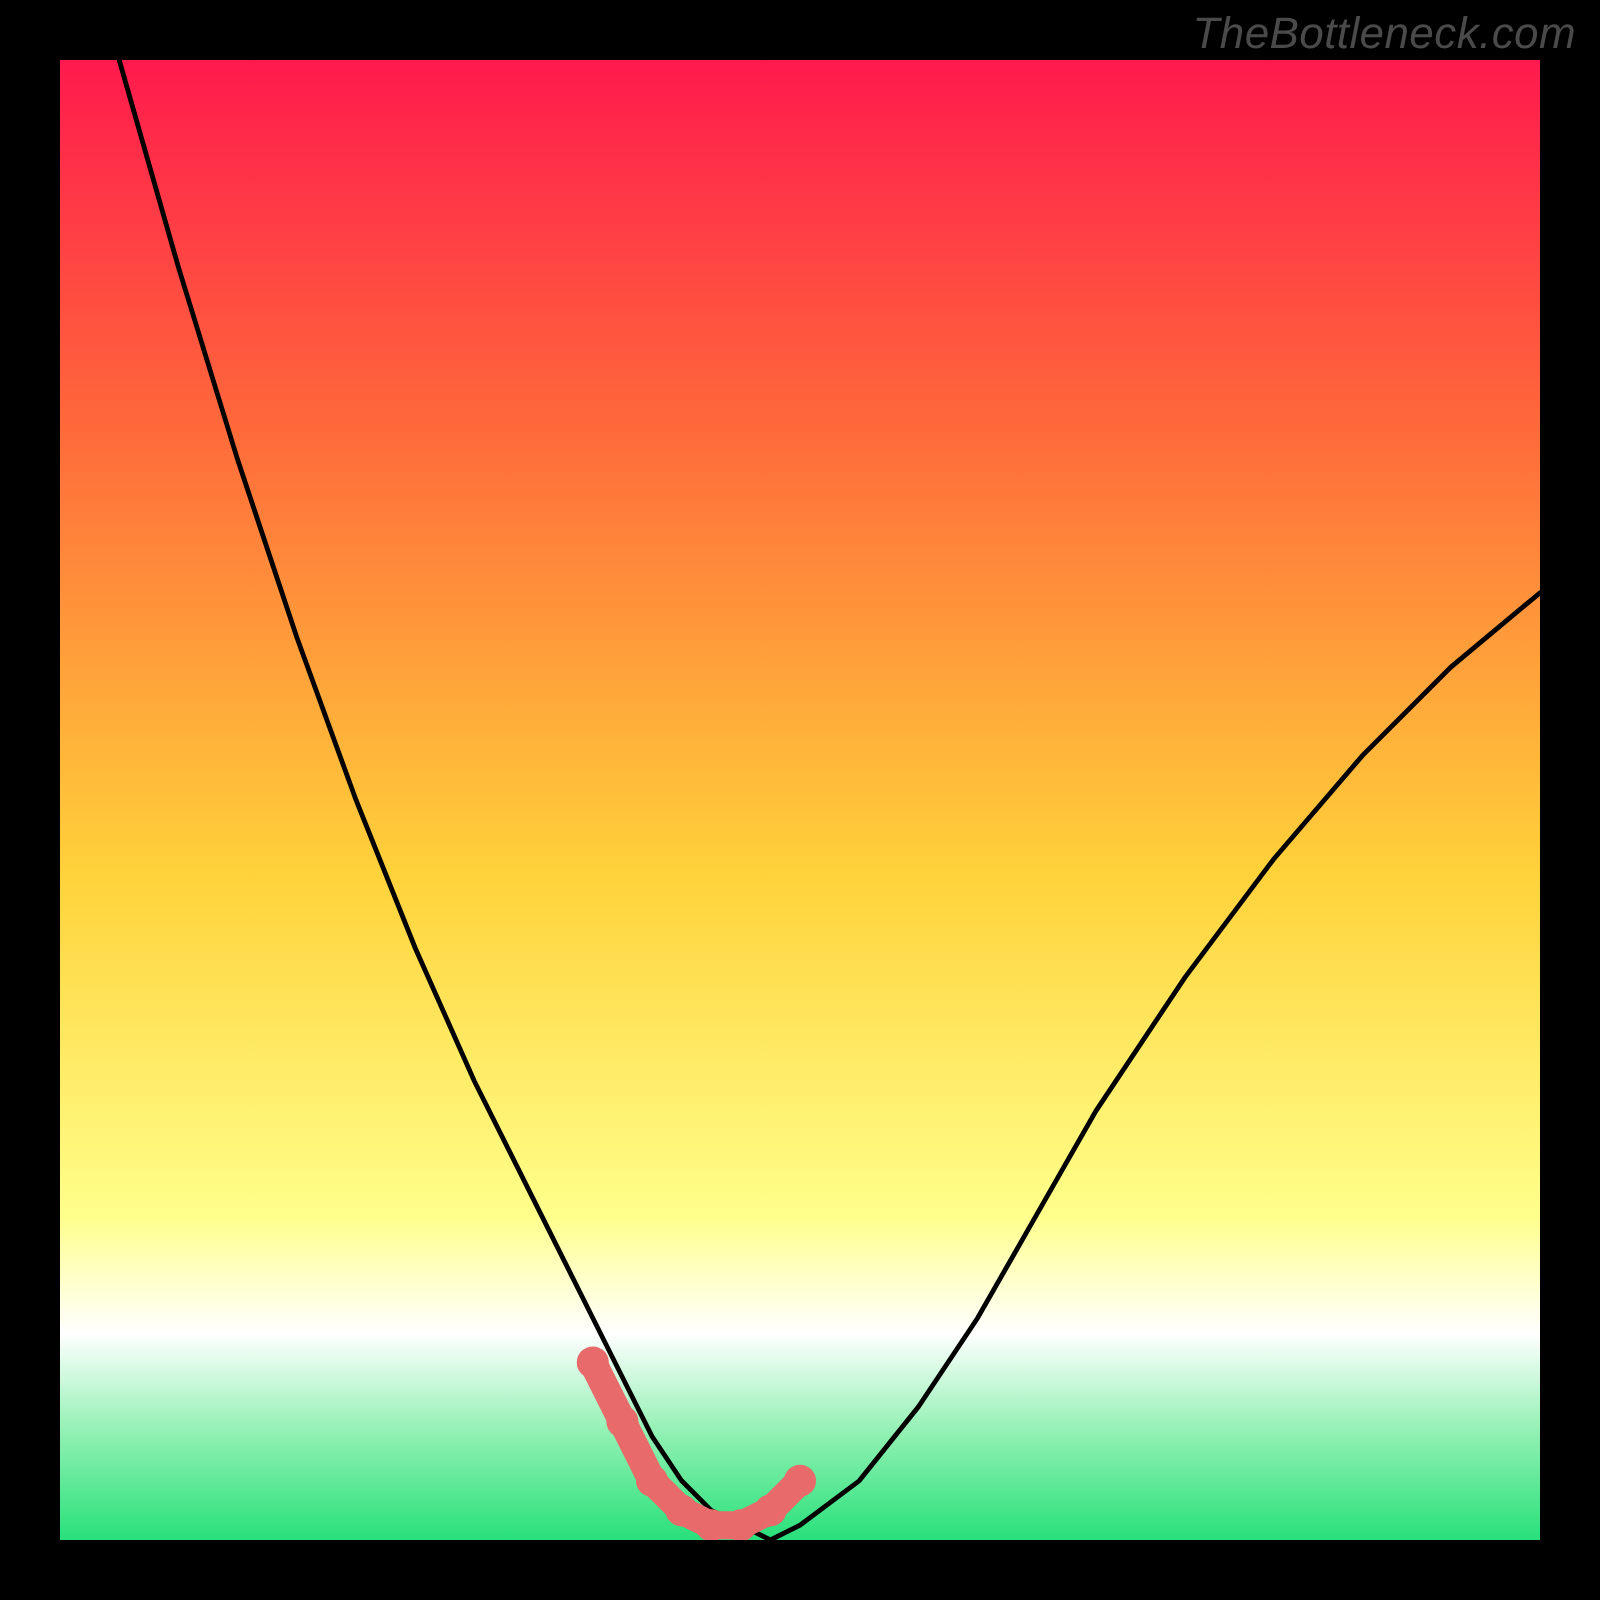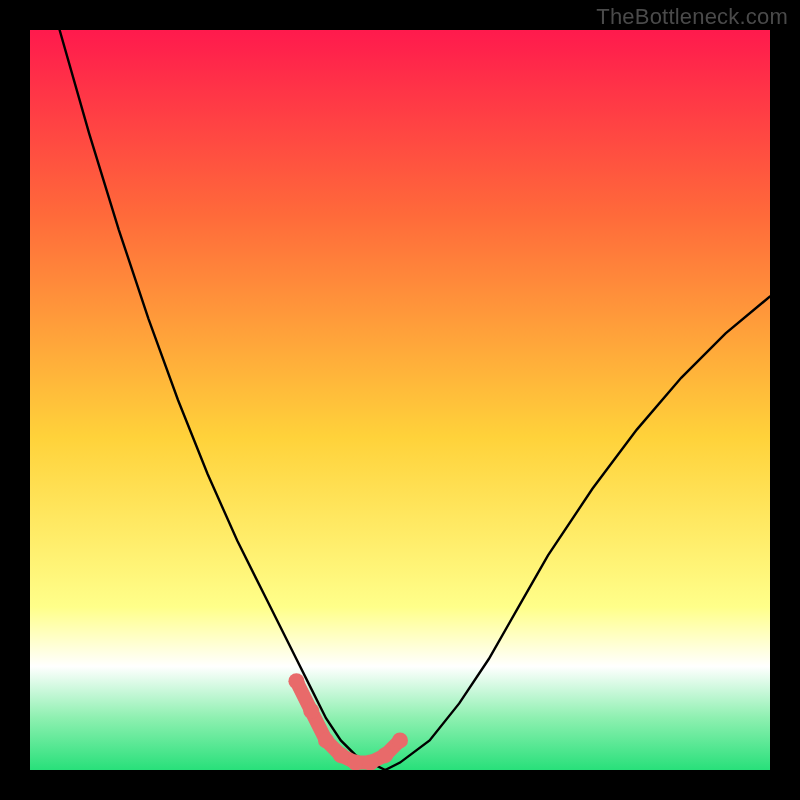--- a/index.html
+++ b/index.html
@@ -9,20 +9,21 @@
     width: 800px;
     height: 800px;
     overflow: hidden;
     font-family: Arial, Helvetica, sans-serif;
   }
   .outer {
     width: 800px;
     height: 800px;
     background: #000;
     position: relative;
+    font-style: italic;
   }
   .watermark {
     position: absolute;
     top: 4px;
     right: 12px;
     color: #4a4a4a;
     font-size: 22px;
     font-weight: 500;
     letter-spacing: 0.2px;
   }

